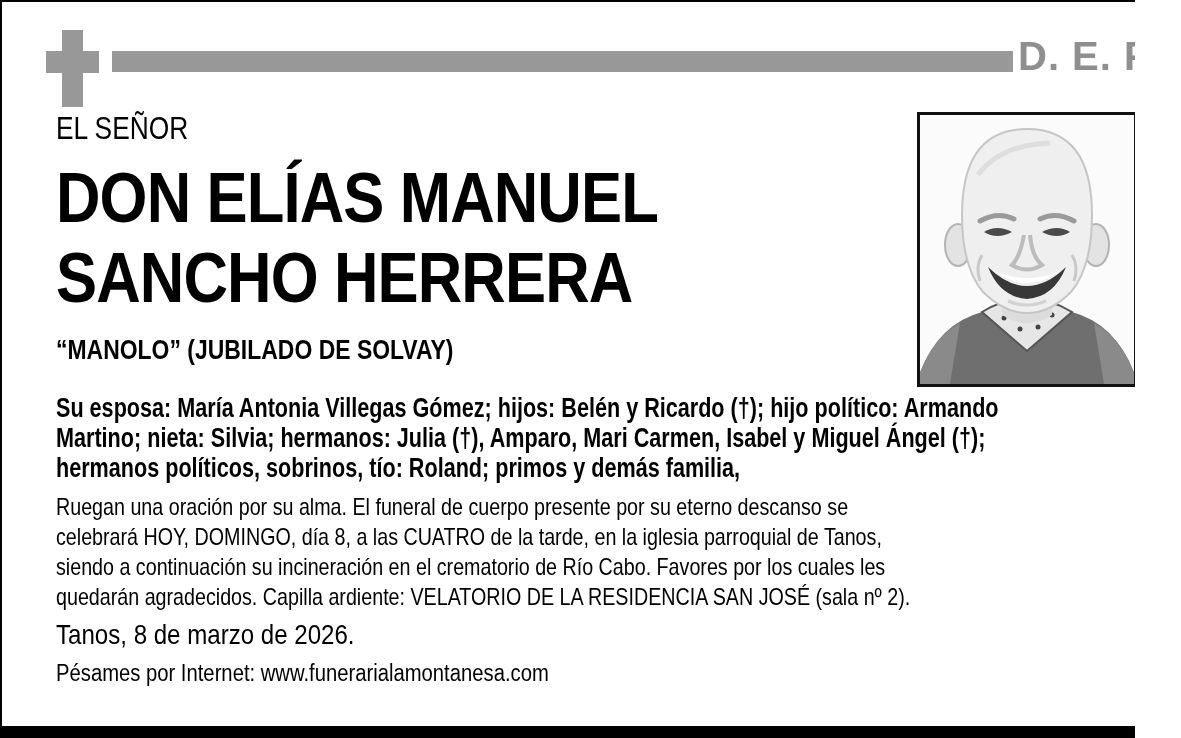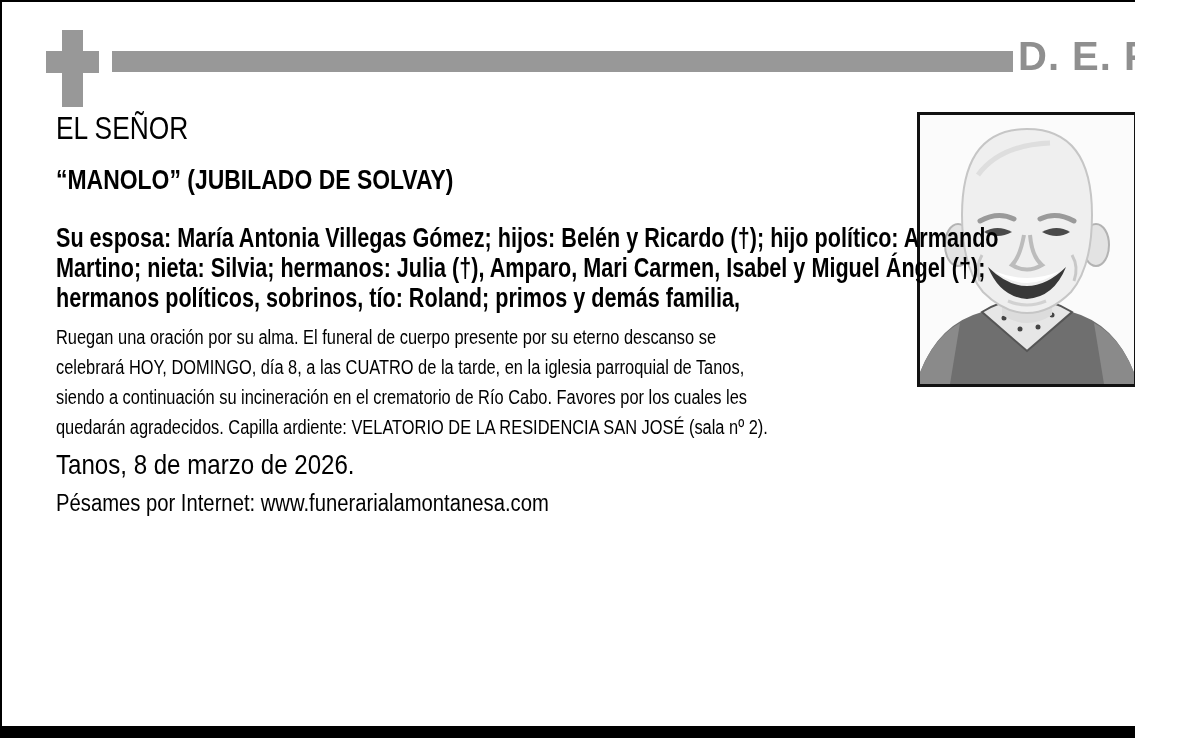--- a/index.html
+++ b/index.html
@@ -93,21 +93,21 @@
 
   .family {
     margin-top: 27px;
     font-size: 27px; font-weight: bold;
     line-height: 30px;
   }
   .family .ln { transform: scaleX(0.80); }
 
   .funeral {
     margin-top: 9px;
-    font-size: 20px; line-height: 30px;
+    font-size: 24px; line-height: 30px;
   }
   .funeral .ln { transform: scaleX(0.82); }
 
   .place-date {
     margin-top: 7px;
     font-size: 28px; line-height: 32px;
   }
   .place-date .ln { transform: scaleX(0.86); }
 
   .condolences {
@@ -171,20 +171,24 @@
       <path d="M88 186 Q107 194 126 186" fill="none" stroke="#d2d2d2" stroke-width="3"></path>
     </svg>
   </div>
 
   <main>
 
     <div class="honorific">
       <div class="ln">EL SEÑOR</div>
     </div>
 
+    <h1 class="deceased-name" style="margin:10px 0 0 0;">
+      <div class="ln">DON ELÍAS MANUEL</div>
+      <div class="ln">SANCHO HERRERA</div>
+    </h1>
 
     <div class="nickname">
       <div class="ln">“MANOLO” (JUBILADO DE SOLVAY)</div>
     </div>
 
 
     <div class="family">
       <div class="ln">Su esposa: María Antonia Villegas Gómez; hijos: Belén y Ricardo (†); hijo político: Armando</div>
       <div class="ln">Martino; nieta: Silvia; hermanos: Julia (†), Amparo, Mari Carmen, Isabel y Miguel Ángel (†);</div>
       <div class="ln">hermanos políticos, sobrinos, tío: Roland; primos y demás familia,</div>

